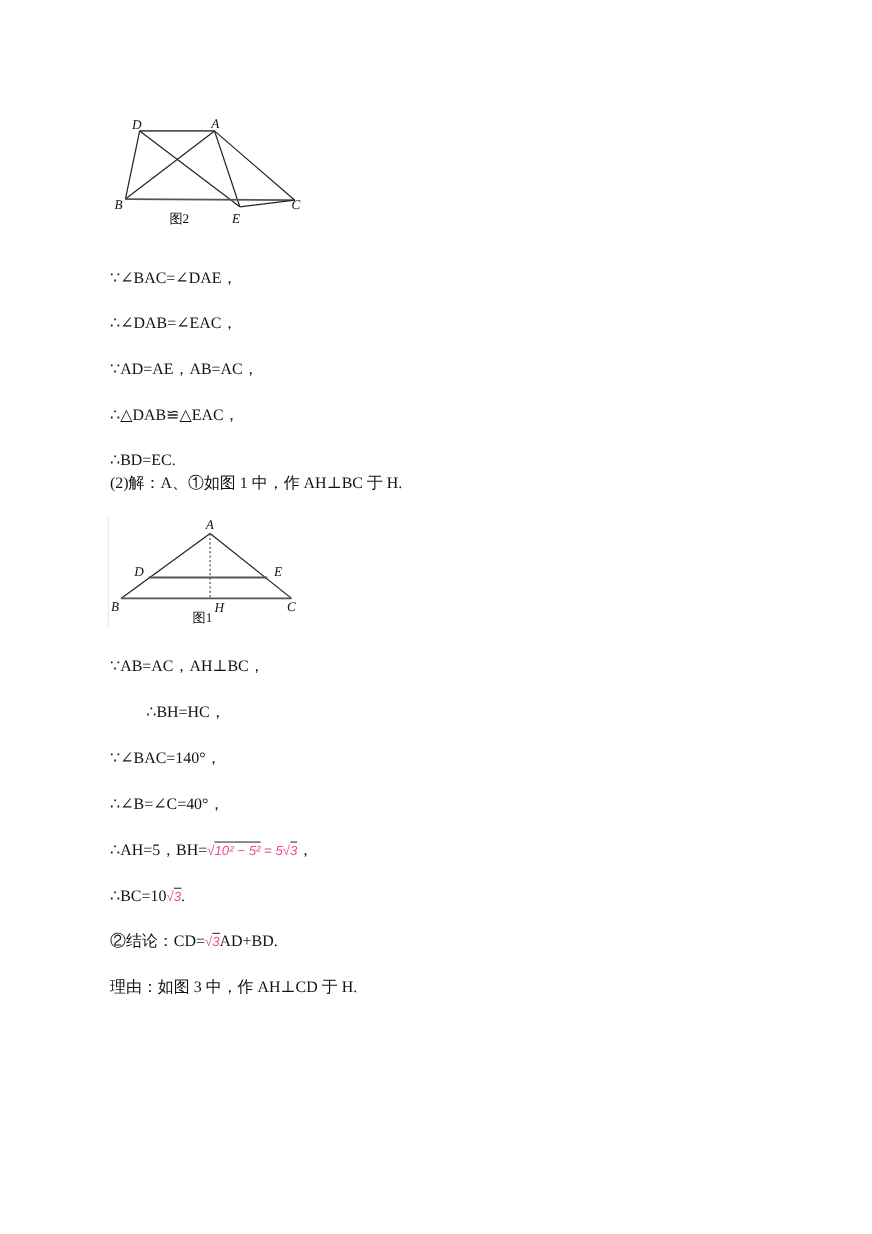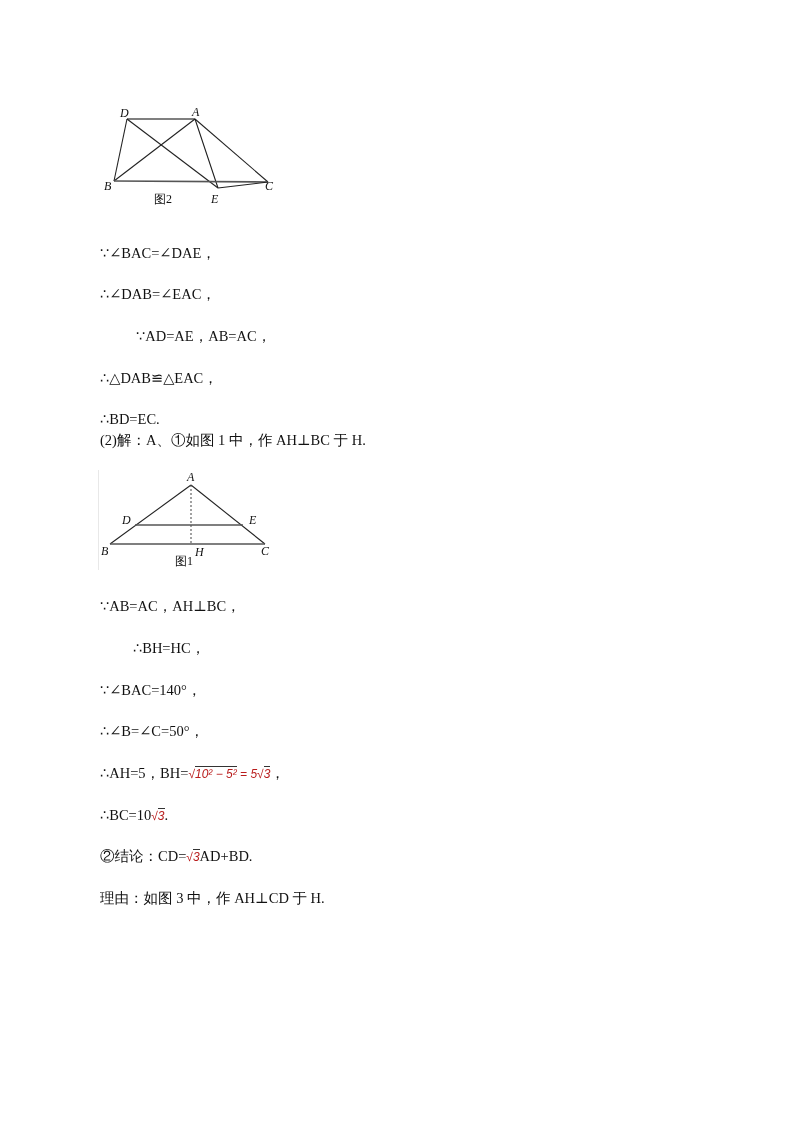--- a/index.html
+++ b/index.html
@@ -3,21 +3,21 @@
 <meta charset="utf-8">
 <style>
   html, body { margin:0; padding:0; background:#ffffff; }
   body { width:793px; height:1122px; position:relative; overflow:hidden;
          font-family:"Liberation Serif","DejaVu Serif",serif; color:#111; }
   .line { position:absolute; left:100px; font-size:14.5px; white-space:nowrap; line-height:18px; }
   .fig { position:absolute; }
   .fig svg { display:block; }
   .lbl { font-family:"Liberation Serif",serif; font-style:italic; font-size:12px; fill:#111; }
   .cap { font-family:"Liberation Serif",serif; font-size:12px; fill:#111; }
-  .sqrt { font-family:"Liberation Sans",sans-serif; font-style:italic; font-size:12px; color:#b91c1c; }
+  .sqrt { font-family:"Liberation Sans",sans-serif; font-style:italic; font-size:12px; color:#ec4899; }
   .rad { border-top:1px solid #333; padding-top:0px; }
 </style>
 </head>
 <body>
 
 <div class="fig" style="left:95px;top:100px;">
   <svg width="200" height="115" viewBox="0 0 200 115">
     <g stroke="#222" stroke-width="1.1" fill="none">
       <line x1="32" y1="19" x2="100" y2="19" stroke="#555" stroke-width="1.6"></line>
       <line x1="32" y1="19" x2="19" y2="81"></line>
@@ -32,21 +32,21 @@
     <text class="lbl" x="97" y="16">A</text>
     <text class="lbl" x="9" y="90">B</text>
     <text class="lbl" x="116" y="103">E</text>
     <text class="lbl" x="170" y="90">C</text>
     <text class="cap" x="59" y="103">图2</text>
   </svg>
 </div>
 
 <div class="line" style="top:244px;">∵∠BAC=∠DAE，</div>
 <div class="line" style="top:285px;text-align:center;">∴∠DAB=∠EAC，</div>
-<div class="line" style="top:327px;margin-left:36px;">∵AD=AE，AB=AC，</div>
+<div class="line" style="top:327px;">∵AD=AE，AB=AC，</div>
 <div class="line" style="top:369px;">∴△DAB≌△EAC，</div>
 <div class="line" style="top:410px;">∴BD=EC.</div>
 <div class="line" style="top:431px;">(2)解：A、①如图 1 中，作 AH⊥BC 于 H.</div>
 
 <div class="fig" style="left:95px;top:465px;">
   <div style="position:absolute;left:3px;top:5px;width:1px;height:100px;background:#e8e8e8;"></div>
   <svg width="190" height="110" viewBox="0 0 190 110">
     <g stroke="#222" stroke-width="1.1" fill="none">
       <line x1="96" y1="20" x2="15" y2="79"></line>
       <line x1="96" y1="20" x2="170" y2="79"></line>
@@ -60,21 +60,21 @@
     <text class="lbl" x="6" y="90">B</text>
     <text class="lbl" x="100" y="91">H</text>
     <text class="lbl" x="166" y="90">C</text>
     <text class="cap" x="80" y="100">图1</text>
   </svg>
 </div>
 
 <div class="line" style="top:597px;">∵AB=AC，AH⊥BC，</div>
 <div class="line" style="top:639px;margin-left:33px;">∴BH=HC，</div>
 <div class="line" style="top:681px;">∵∠BAC=140°，</div>
-<div class="line" style="top:722px;">∴∠B=∠C=50°，</div>
+<div class="line" style="top:722px;">∴∠B=∠C=40°，</div>
 
 <div class="line" style="top:764px;">
   <span>∴AH=5，BH=</span><span class="sqrt">√<span class="rad">10² − 5²</span><span> = 5</span>√<span class="rad">3</span></span><span>，</span>
 </div>
 
 <div class="line" style="top:806px;text-align:center;">
   <span>∴BC=10</span><span class="sqrt">√<span class="rad">3</span></span><span>.</span>
 </div>
 
 <div class="line" style="top:847px;">

